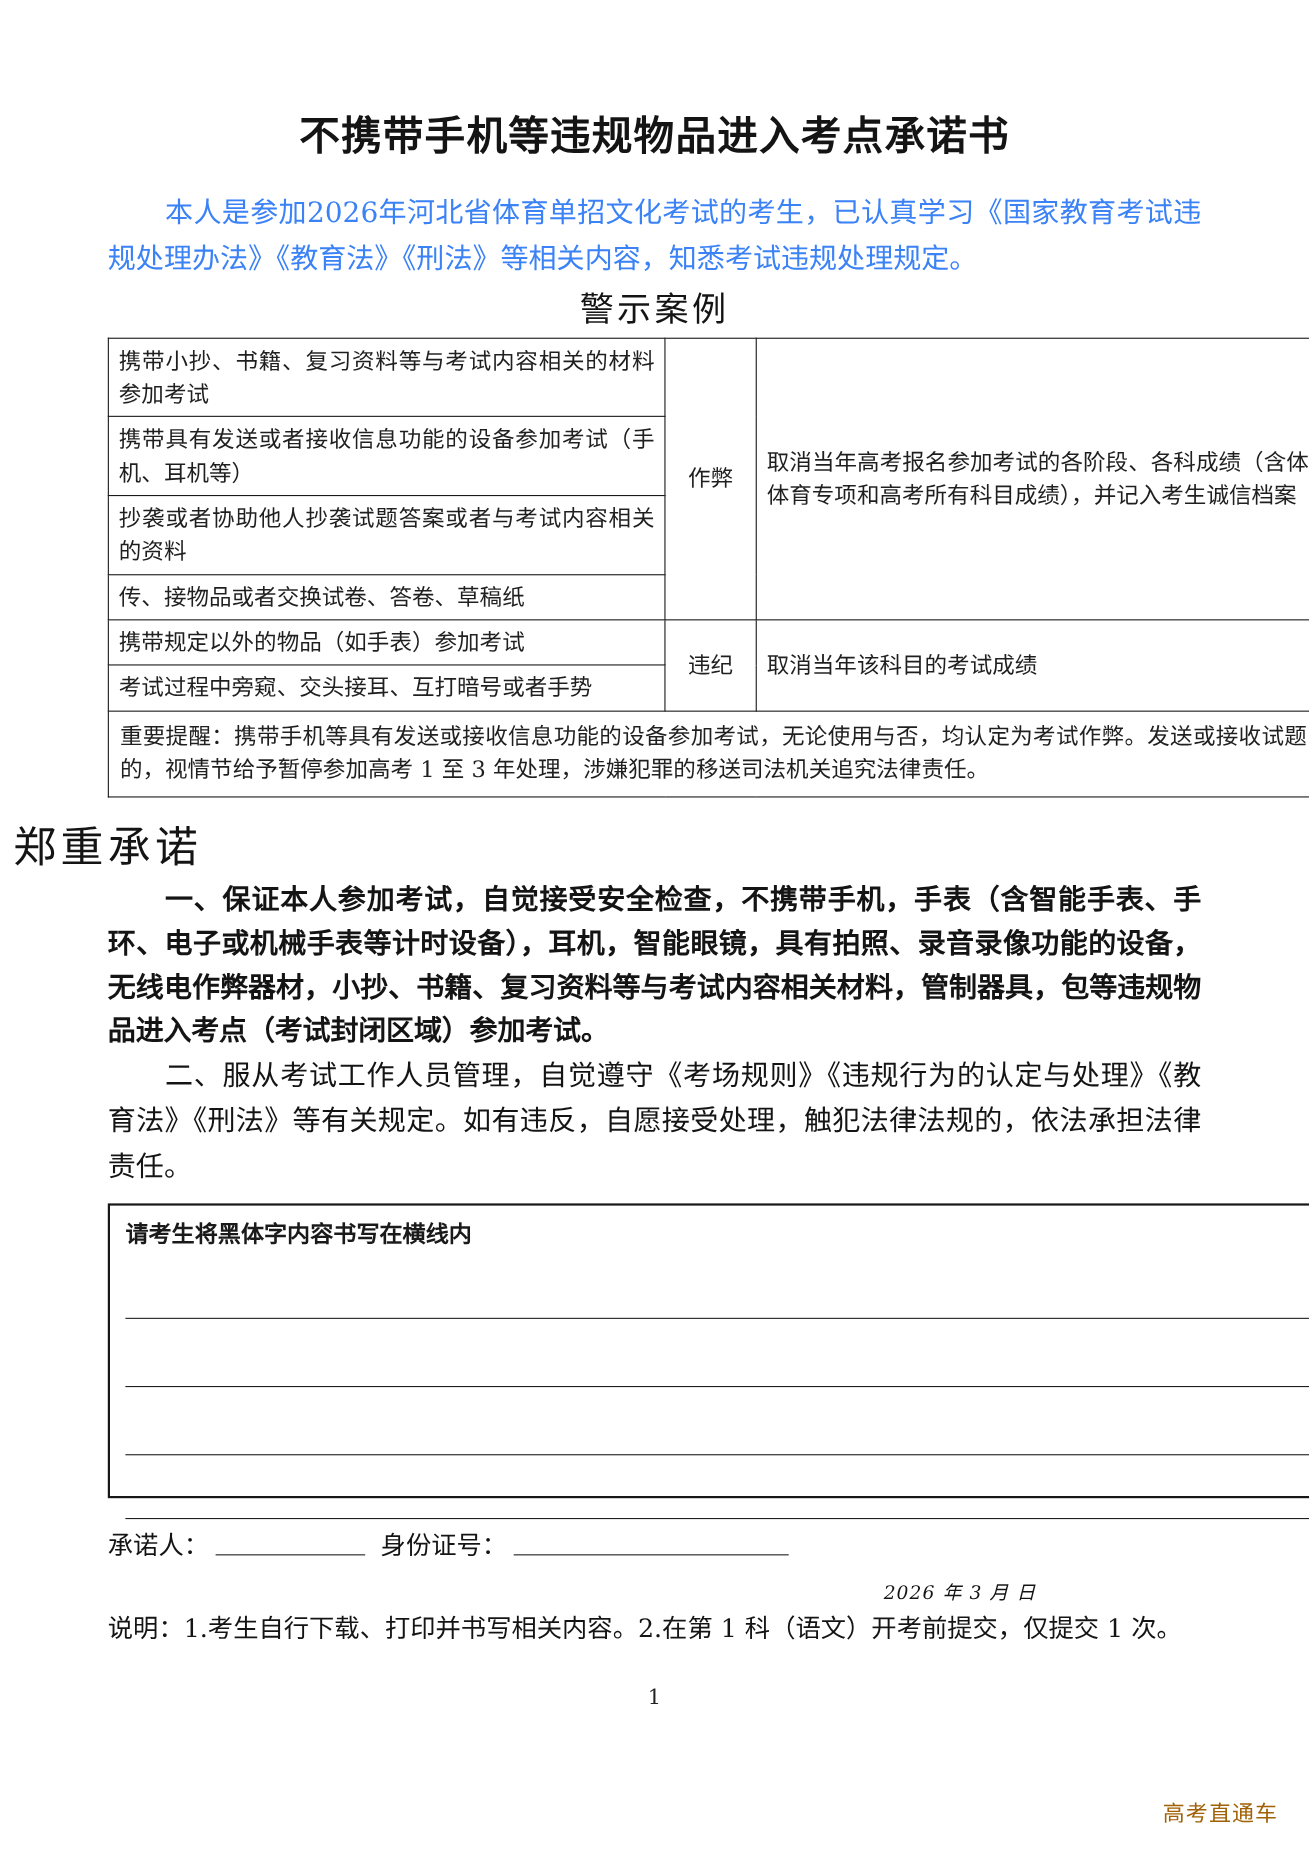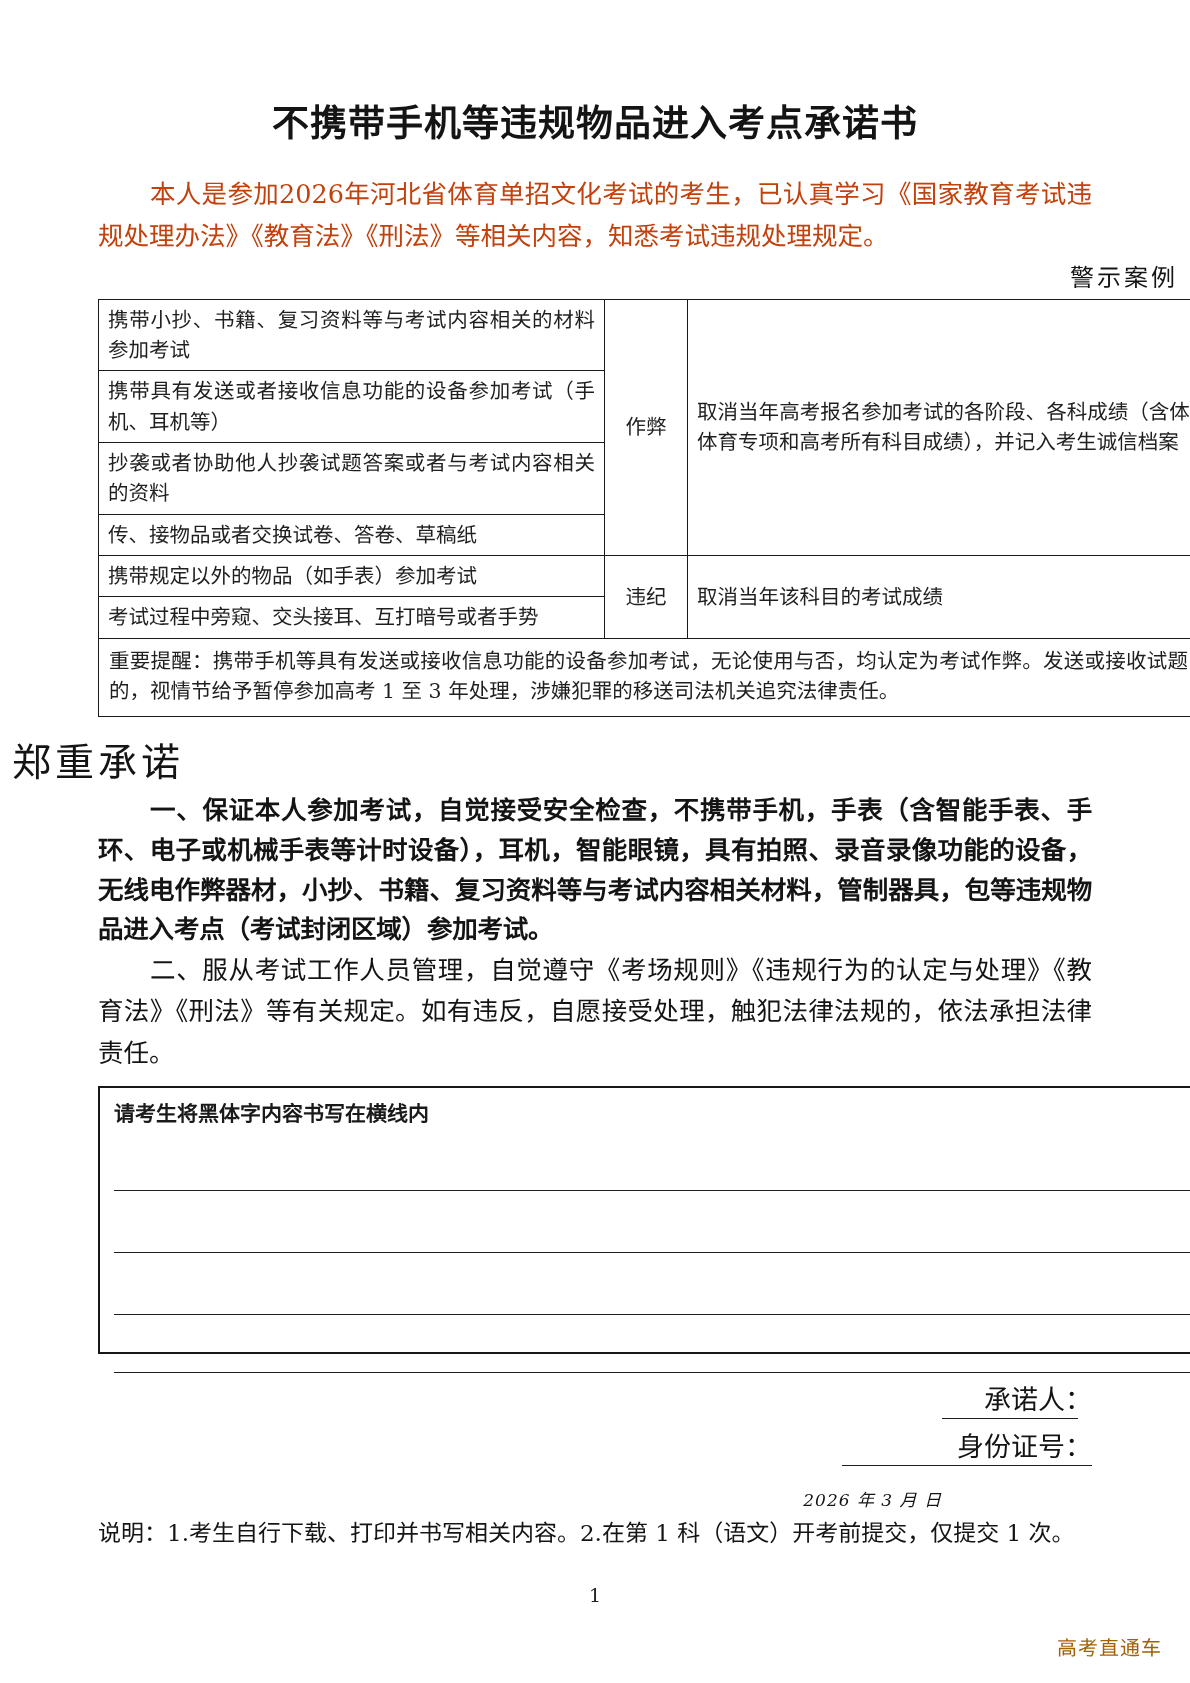--- a/index.html
+++ b/index.html
@@ -34,25 +34,25 @@
     line-height: 1.2;
     font-family: "DejaVu Sans", "Liberation Sans", sans-serif;
   }
   .intro {
     margin: 28px 86px 0 86px;
     font-size: 25.5px;
     line-height: 1.62;
     text-align: justify;
     text-indent: 52px;
     font-family: "DejaVu Serif", "Liberation Serif", serif;
-    color: #c2410c;
+    color: #3b82f6;
   }
   .section-heading {
-    text-align: right;
-    font-size: 24px;
+    text-align: center;
+    font-size: 31px;
     margin: 8px 0 6px 0;
     line-height: 1.15;
     font-family: "DejaVu Serif", "Liberation Serif", serif;
     font-weight: normal;
     letter-spacing: 3px;
   }
   
   .case-table {
     margin: 0 86px;
     border-collapse: collapse;
@@ -128,25 +128,24 @@
     right: 14px;
     border-bottom: 1.5px solid #1e1e1e;
   }
   .wl1 { top: 102px; }
   .wl2 { top: 164px; }
   .wl3 { top: 226px; }
   .wl4 { top: 284px; }
   
   .signature-row {
     margin: 24px 86px 0 86px;
-    font-size: 27px;
+    font-size: 23px;
     font-family: Liberation Sans, sans-serif;
     display: flex;
     align-items: flex-end;
-    flex-direction: column;
   }
   .sig-label { white-space: nowrap; }
   .sig-blank-short {
     display: inline-block;
     width: 136px;
     border-bottom: 1.6px solid #1e1e1e;
     margin: 0 14px 6px 6px;
     height: 1px;
   }
   .sig-blank-long {

